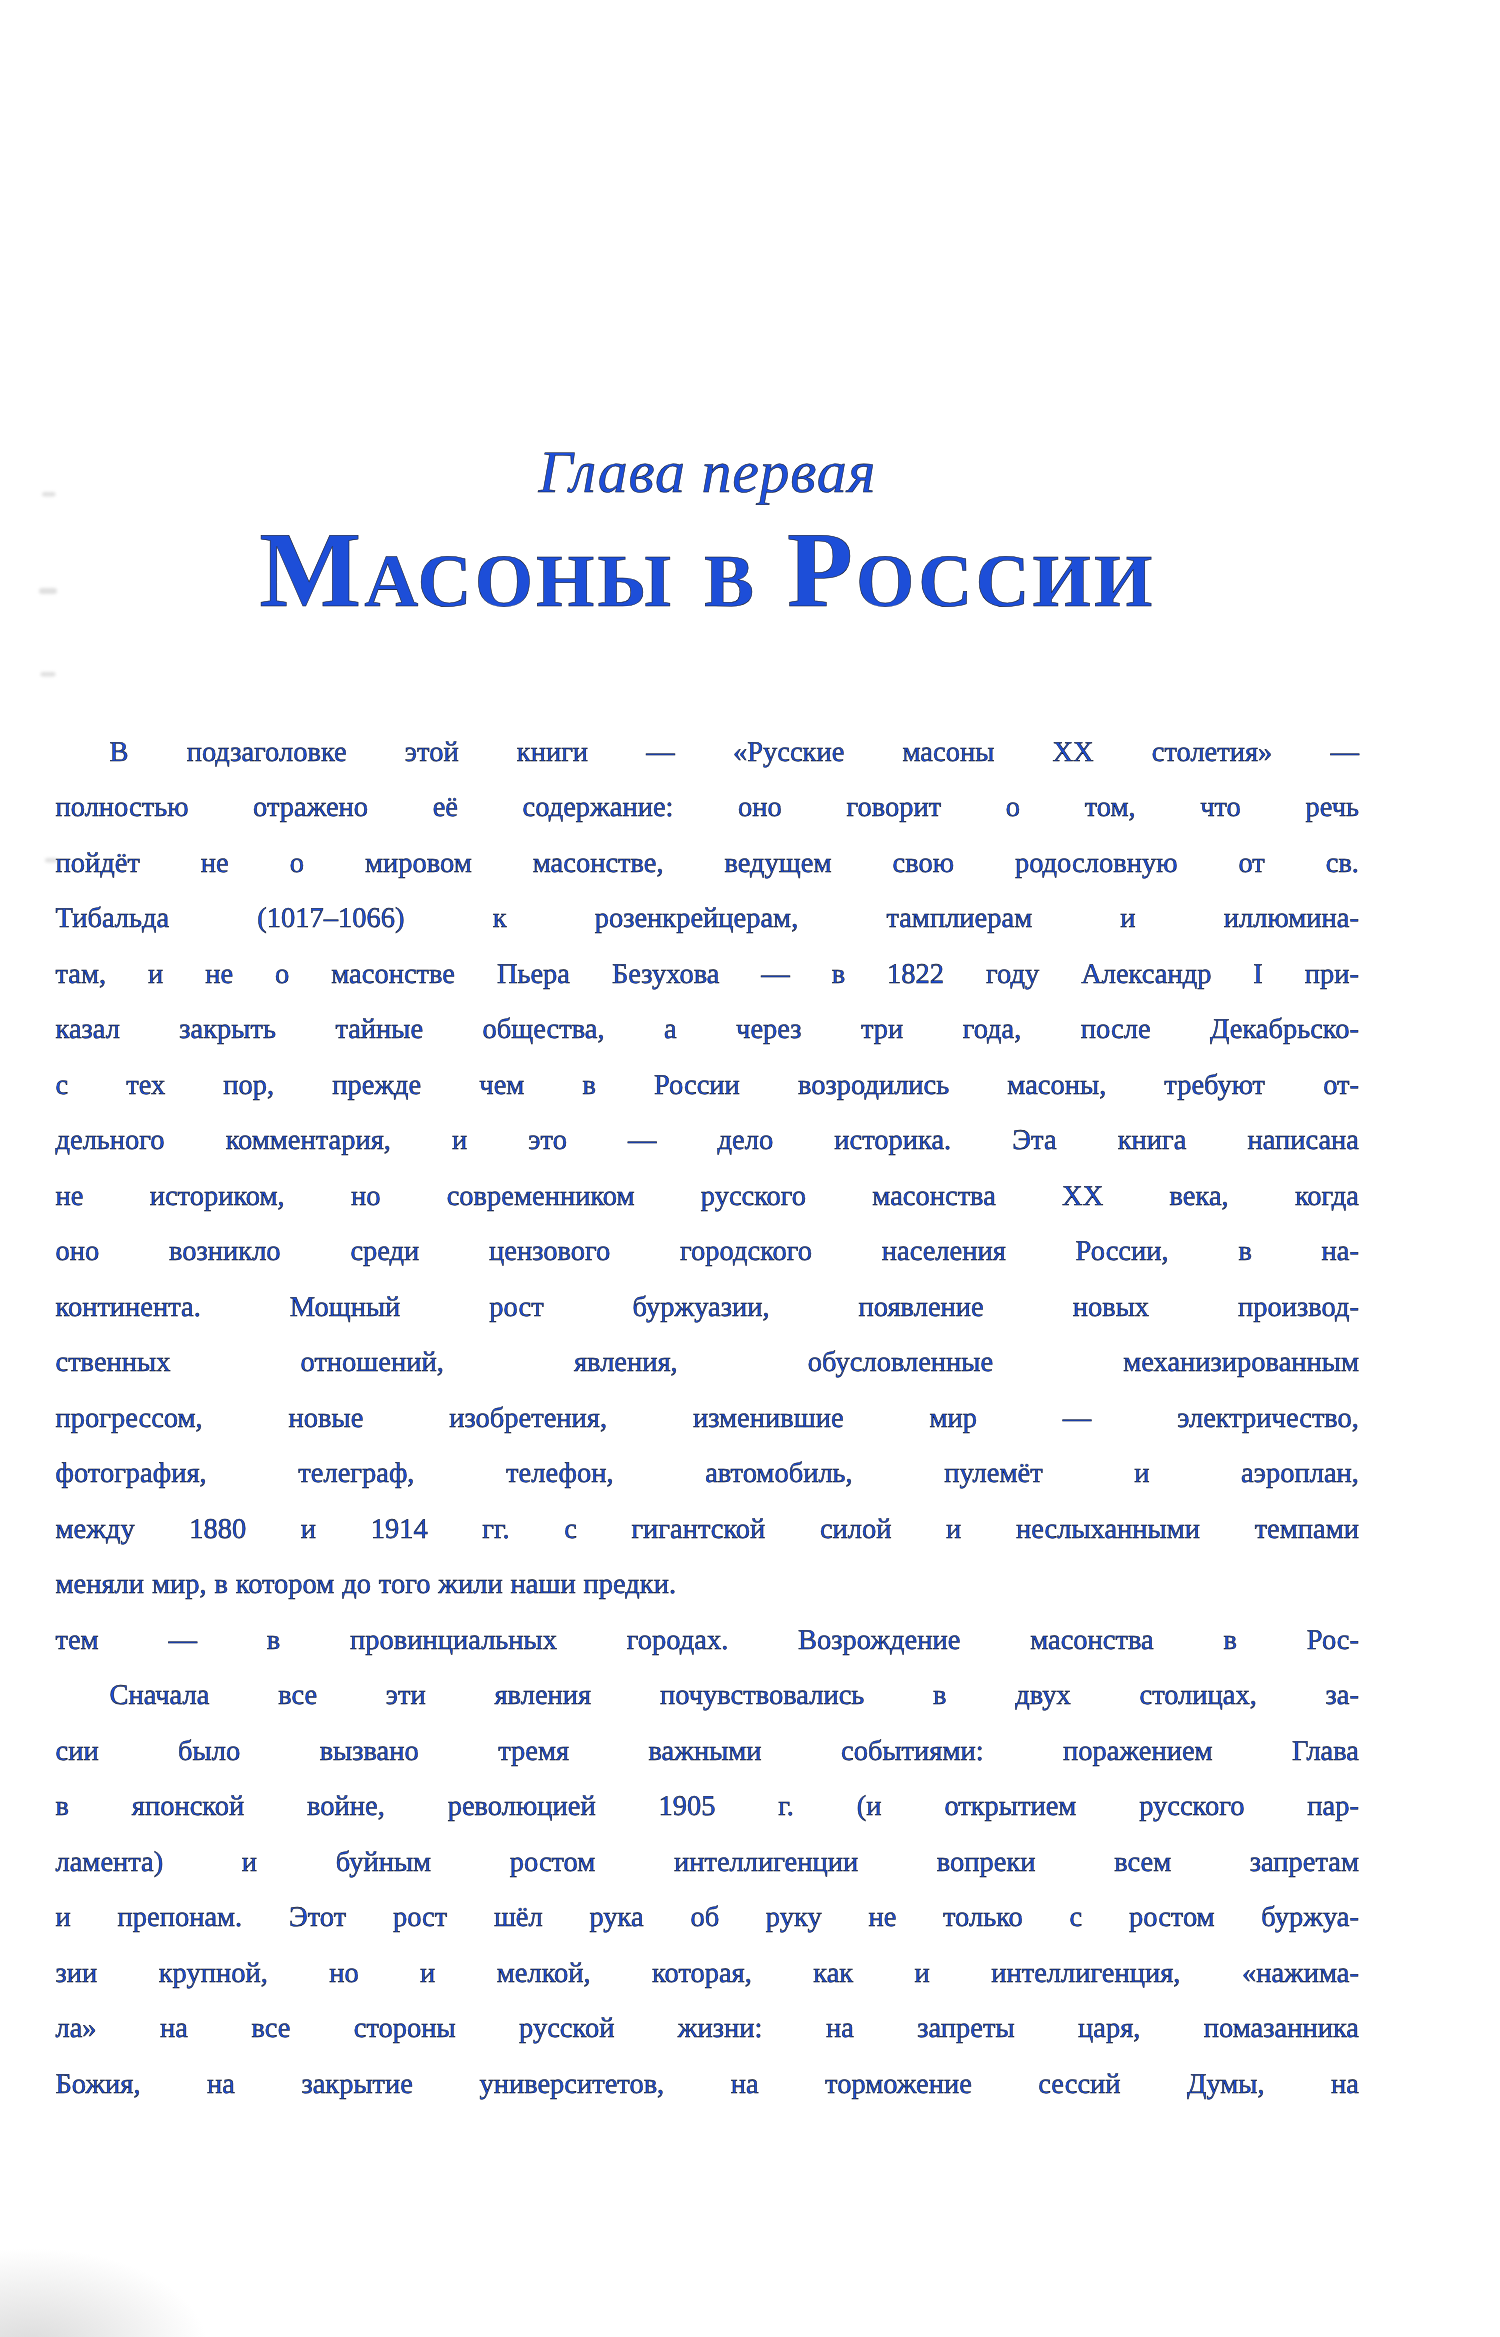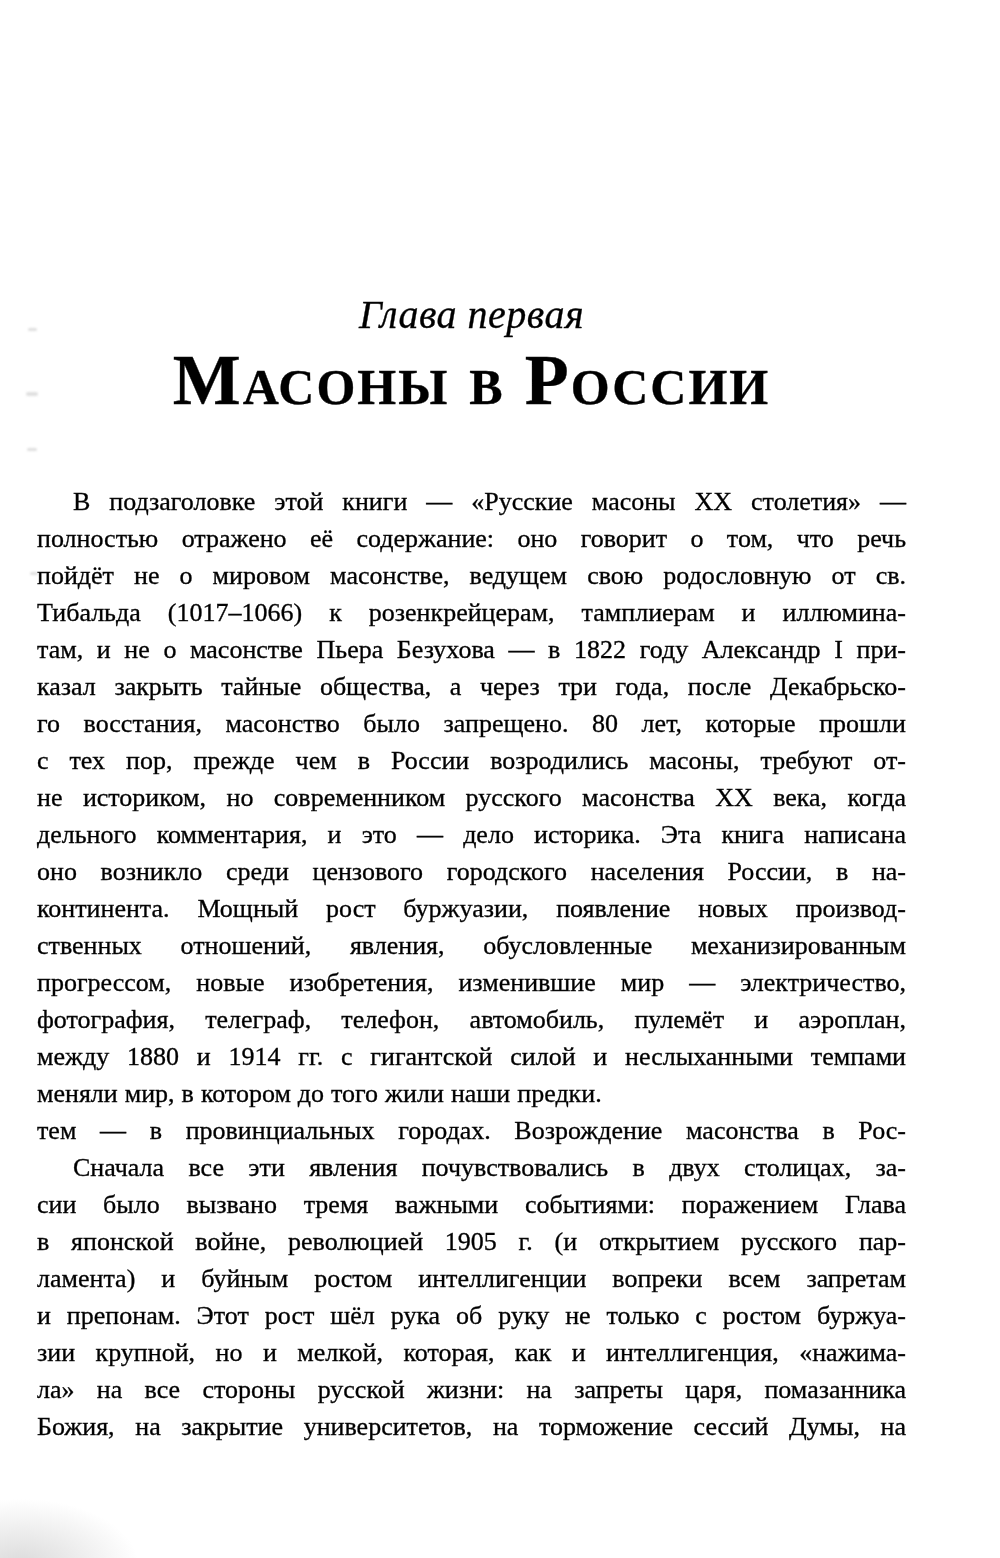--- a/index.html
+++ b/index.html
@@ -3,21 +3,21 @@
 <meta charset="utf-8">
 <style>
   html, body { margin: 0; padding: 0; background: #ffffff; }
   .page {
     position: relative;
     width: 1000px;
     height: 1558px;
     background: #ffffff;
     overflow: hidden;
     font-family: "Liberation Serif", "DejaVu Serif", serif;
-    color: #000000;
+    color: #1d4ed8;
     -webkit-text-stroke: 0.35px #101010;
   }
   .heading-group {
     margin-left: 37px;
     width: 869px;
     padding-top: 293px;
     text-align: center;
   }
   .chapter-label {
     font-style: italic;
@@ -29,21 +29,21 @@
     margin-top: 14px;
     font-weight: 700;
     font-variant: small-caps;
     font-size: 72px;
     line-height: 58px;
     letter-spacing: 2px;
   }
   .body-text {
     margin: 74px 0 16px 37px;
     width: 869px;
-    font-size: 26px;
+    font-size: 19px;
     line-height: 37px;
     word-spacing: 0.5px;
   }
   .line {
     text-align: justify;
     text-align-last: justify;
     height: 37px;
     overflow: visible;
     white-space: nowrap;
   }
@@ -86,24 +86,23 @@
     <div class="chapter-title">Масоны в России</div>
   </div>
 
   <div class="body-text">
     <div class="line first">В подзаголовке этой книги — «Русские масоны XX столетия» —</div>
     <div class="line">полностью отражено её содержание: оно говорит о том, что речь</div>
     <div class="line">пойдёт не о мировом масонстве, ведущем свою родословную от св.</div>
     <div class="line">Тибальда (1017–1066) к розенкрейцерам, тамплиерам и иллюмина-</div>
     <div class="line">там, и не о масонстве Пьера Безухова — в 1822 году Александр I при-</div>
     <div class="line">казал закрыть тайные общества, а через три года, после Декабрьско-</div>
-    <div class="line">го восстания, масонство было запрещено. 80 лет, которые прошли</div>
     <div class="line">с тех пор, прежде чем в России возродились масоны, требуют от-</div>
+    <div class="line">дельного комментария, и это — дело историка. Эта книга написана</div>
     <div class="line">не историком, но современником русского масонства XX века, когда</div>
-    <div class="line">дельного комментария, и это — дело историка. Эта книга написана</div>
     <div class="line">оно возникло среди цензового городского населения России, в на-</div>
     <div class="line">континента. Мощный рост буржуазии, появление новых производ-</div>
     <div class="line">ственных отношений, явления, обусловленные механизированным</div>
     <div class="line">прогрессом, новые изобретения, изменившие мир — электричество,</div>
     <div class="line">фотография, телеграф, телефон, автомобиль, пулемёт и аэроплан,</div>
     <div class="line">между 1880 и 1914 гг. с гигантской силой и неслыханными темпами</div>
     <div class="line lastline">меняли мир, в котором до того жили наши предки.</div>
 
     <div class="line">тем — в провинциальных городах. Возрождение масонства в Рос-</div>
     <div class="line first">Сначала все эти явления почувствовались в двух столицах, за-</div>

